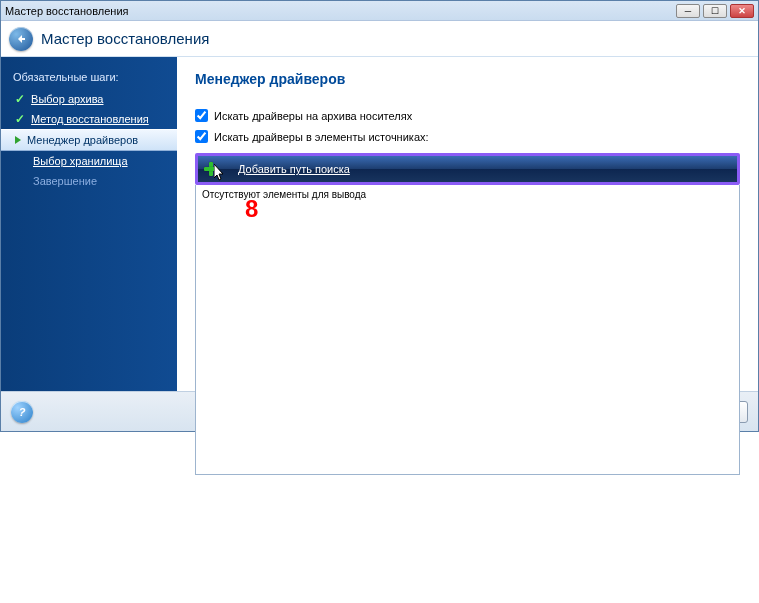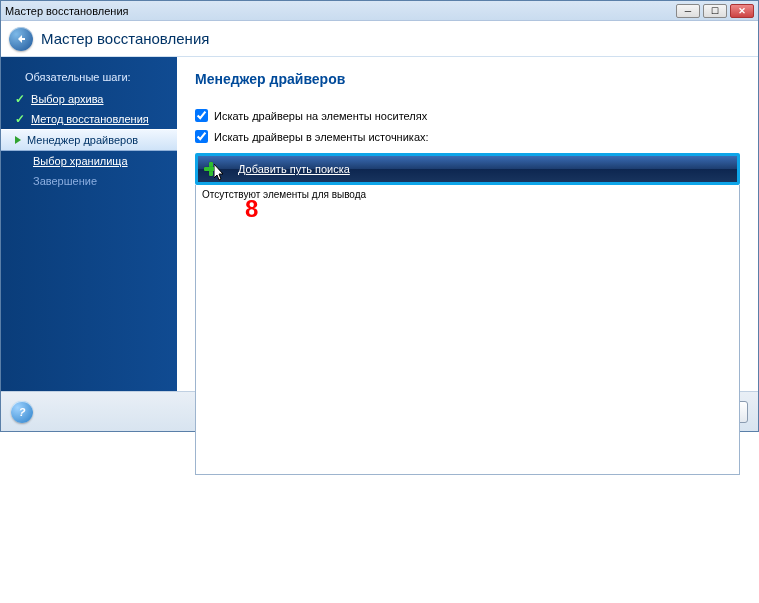--- a/index.html
+++ b/index.html
@@ -75,21 +75,21 @@
   }
   .sidebar {
     width: 176px;
     background: linear-gradient(to right, #0a3d7a, #104b92);
     color: #fff;
     padding: 10px 0;
   }
   .sidebar-section {
     font-size: 11px;
     color: #dbe9ff;
-    padding: 4px 24px 6px;
+    padding: 4px 12px 6px;
   }
   .side-item {
     display: flex;
     align-items: center;
     padding: 4px 10px 4px 14px;
     gap: 6px;
     font-size: 11px;
     cursor: pointer;
   }
   .side-item.completed .label,
@@ -140,21 +140,21 @@
   }
   .chk-row {
     display: flex;
     align-items: center;
     gap: 6px;
     margin-bottom: 8px;
     font-size: 11px;
   }
   .chk-row input { margin: 0; }
   .list-container {
-    border: 3px solid #0ea5e9;
+    border: 3px solid #8b5cf6;
     border-radius: 2px;
     margin-top: 2px;
   }
   .list-header {
     height: 26px;
     background: linear-gradient(to bottom, #3a6cb4, #1d3e70 49%, #0d2650 50%, #18345e);
     display: flex;
     align-items: center;
     padding: 0 6px;
     gap: 6px;
@@ -280,21 +280,21 @@
         <span class="label">Завершение</span>
       </div>
 
     </div>
 
     <div class="content">
       <div class="content-title">Менеджер драйверов</div>
 
       <label class="chk-row">
         <input type="checkbox" checked="" style="">
-        <span>Искать драйверы на элементы носителях</span>
+        <span>Искать драйверы на архива носителях</span>
       </label>
       <label class="chk-row">
         <input type="checkbox" checked="" style="">
         <span>Искать драйверы в элементы источниках:</span>
       </label>
 
       <div class="list-wrap">
         <div class="list-container">
           <div class="list-header" style="position:relative">
             <span class="plus-icon"></span>

